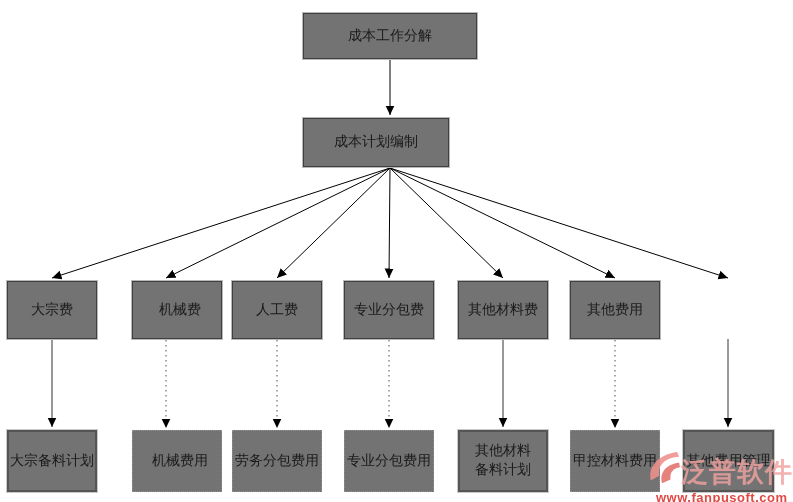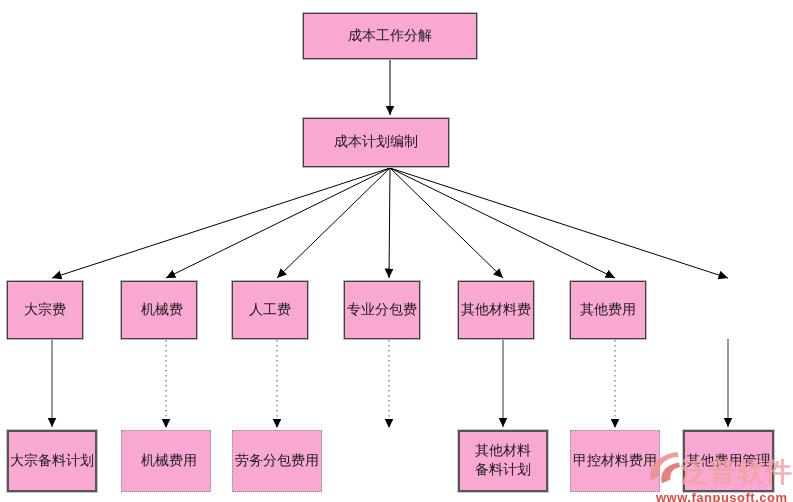--- a/index.html
+++ b/index.html
@@ -20,45 +20,45 @@
     position: absolute;
     left: 0; top: 0;
     z-index: 1;
   }
   .node {
     position: absolute;
     display: flex;
     align-items: center;
     justify-content: center;
     text-align: center;
-    background: #f9a8d4;
+    background: #737373;
     font-size: 14px;
     line-height: 1.35;
     z-index: 2;
     box-sizing: border-box;
   }
   .node.solid {
     border: 1px solid #3f3f3f;
     box-shadow: 0 0 0 1px #b9b9b9;
   }
   .node.thick {
     border: 2px solid #555555;
     box-shadow: 0 0 0 1px #c9c9c9;
   }
   .node.dotted {
     border: 1px dotted #8f8f8f;
     box-shadow: none;
   }
   
   .top1  { left: 303px; top: 13px;  width: 174px; height: 46px; }
   .top2  { left: 303px; top: 118px; width: 146px; height: 49px; }
-  .mid   { top: 281px; height: 58px; width: 76px; }
+  .mid   { top: 281px; height: 58px; width: 90px; }
   .bot   { top: 430px; height: 62px; width: 90px; }
   .c1 { left: 7px; }
-  .c2 { left: 121px; padding-left: 6px; }
+  .c2 { left: 132px; padding-left: 6px; }
   .c3 { left: 232px; }
   .c4 { left: 344px; }
   .c5 { left: 458px; }
   .c6 { left: 570px; }
   .c7 { left: 683px; width: 91px; }
   .narrow { padding: 0 13px; }
   
   #watermark {
     position: absolute;
     left: 642px;
@@ -155,20 +155,23 @@
 
   <div class="node thick bot c1">
     <span>大宗备料计划</span>
   </div>
   <div class="node dotted bot c2">
     <span>机械费用</span>
   </div>
   <div class="node dotted bot c3">
     <span>劳务分包费用</span>
   </div>
+  <div class="node dotted bot c4">
+    <span>专业分包费用</span>
+  </div>
   <div class="node thick bot c5 narrow">
     <span>其他材料备料计划</span>
   </div>
   <div class="node dotted bot c6">
     <span>甲控材料费用</span>
   </div>
   <div class="node thick bot c7">
     <span>其他费用管理</span>
   </div>
 

